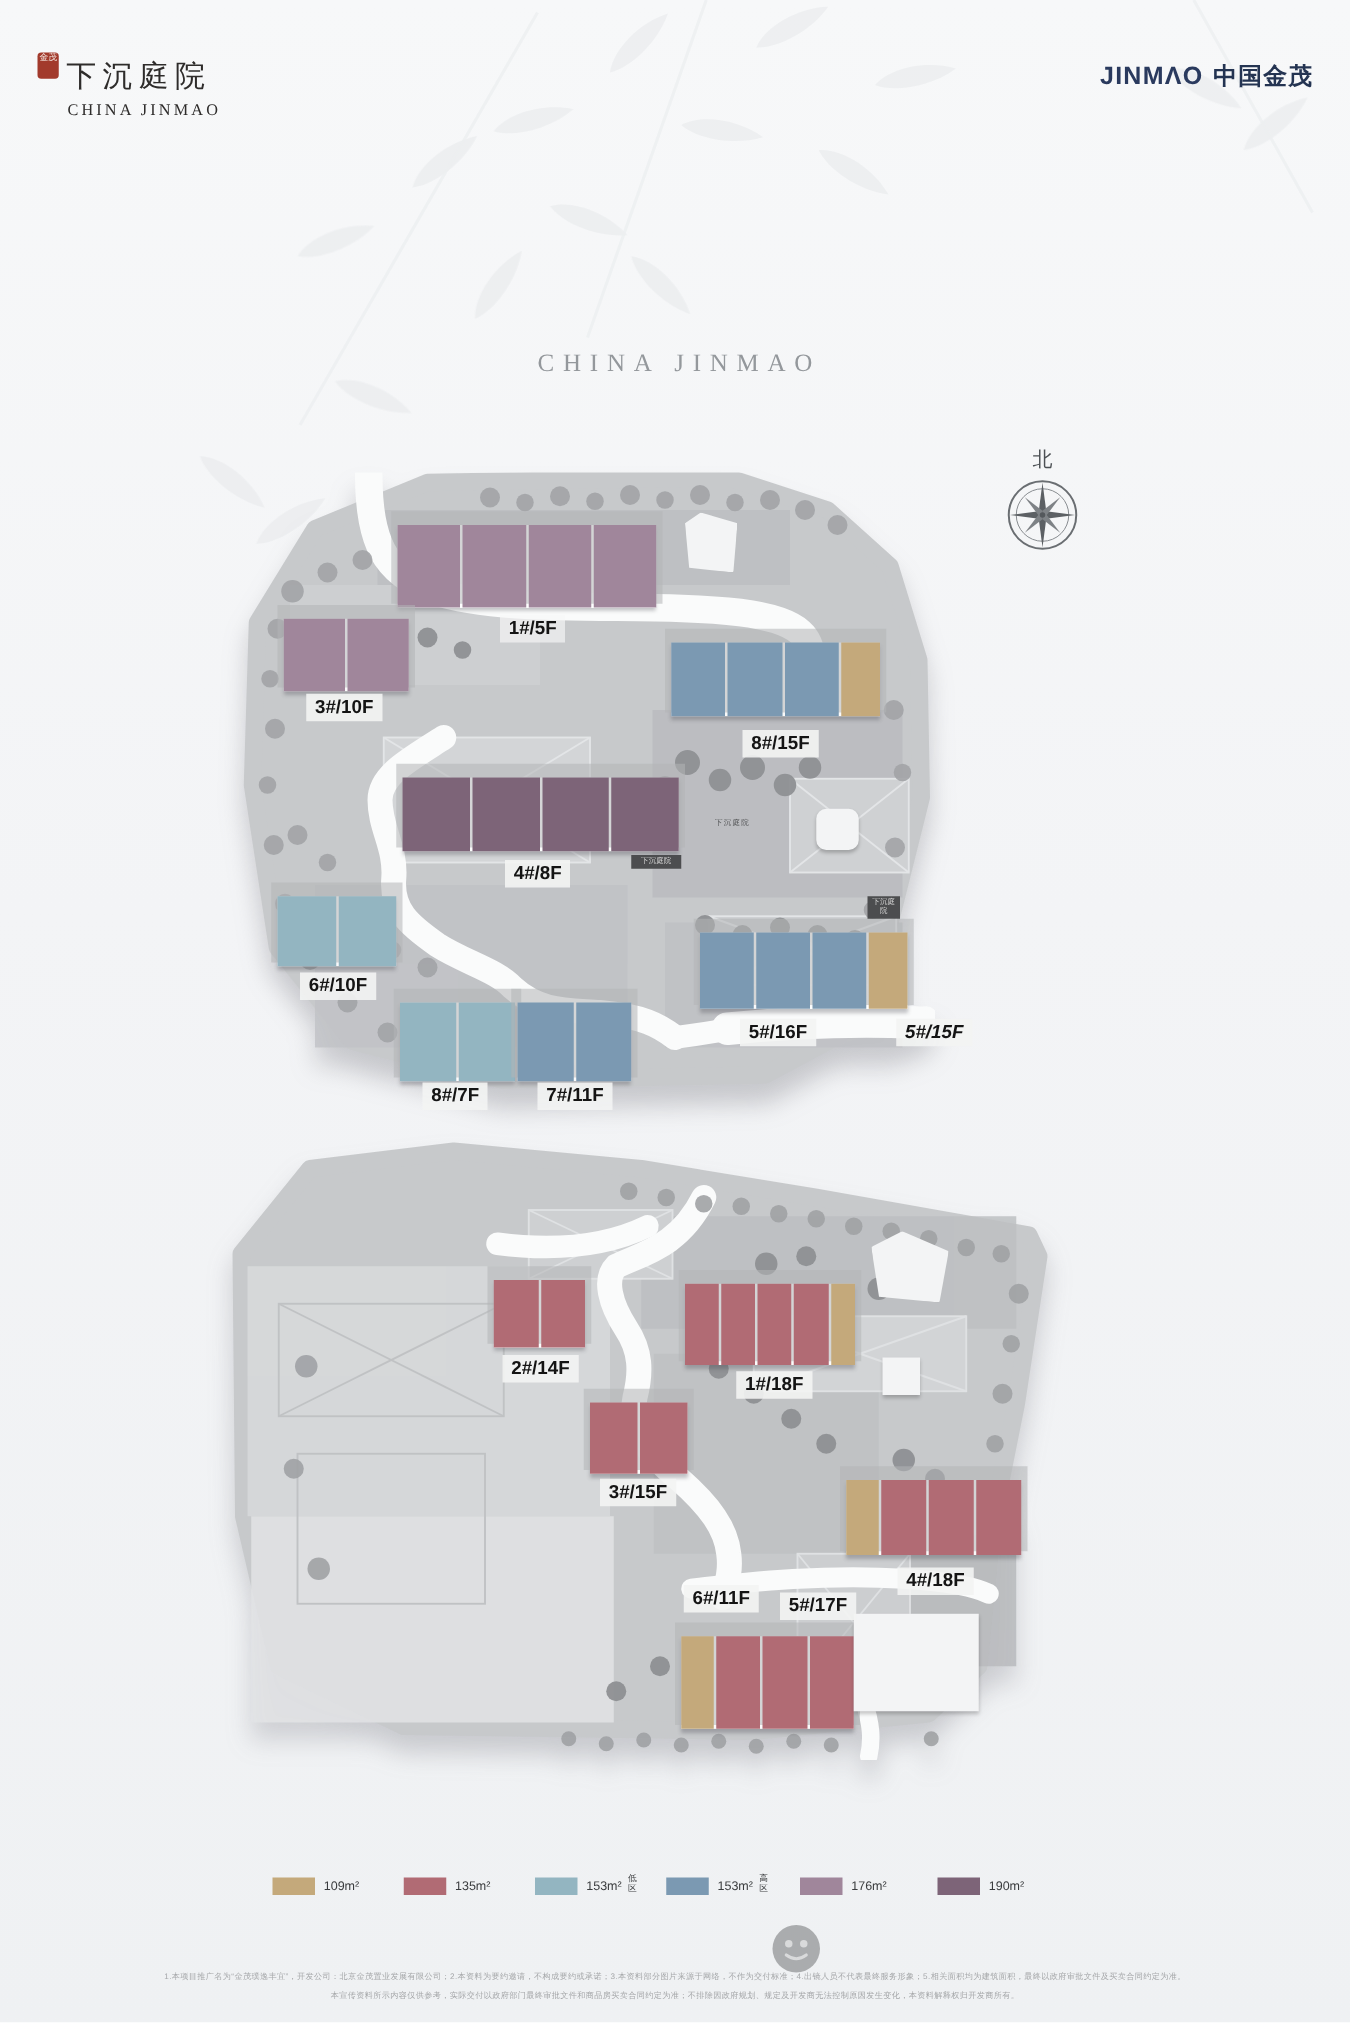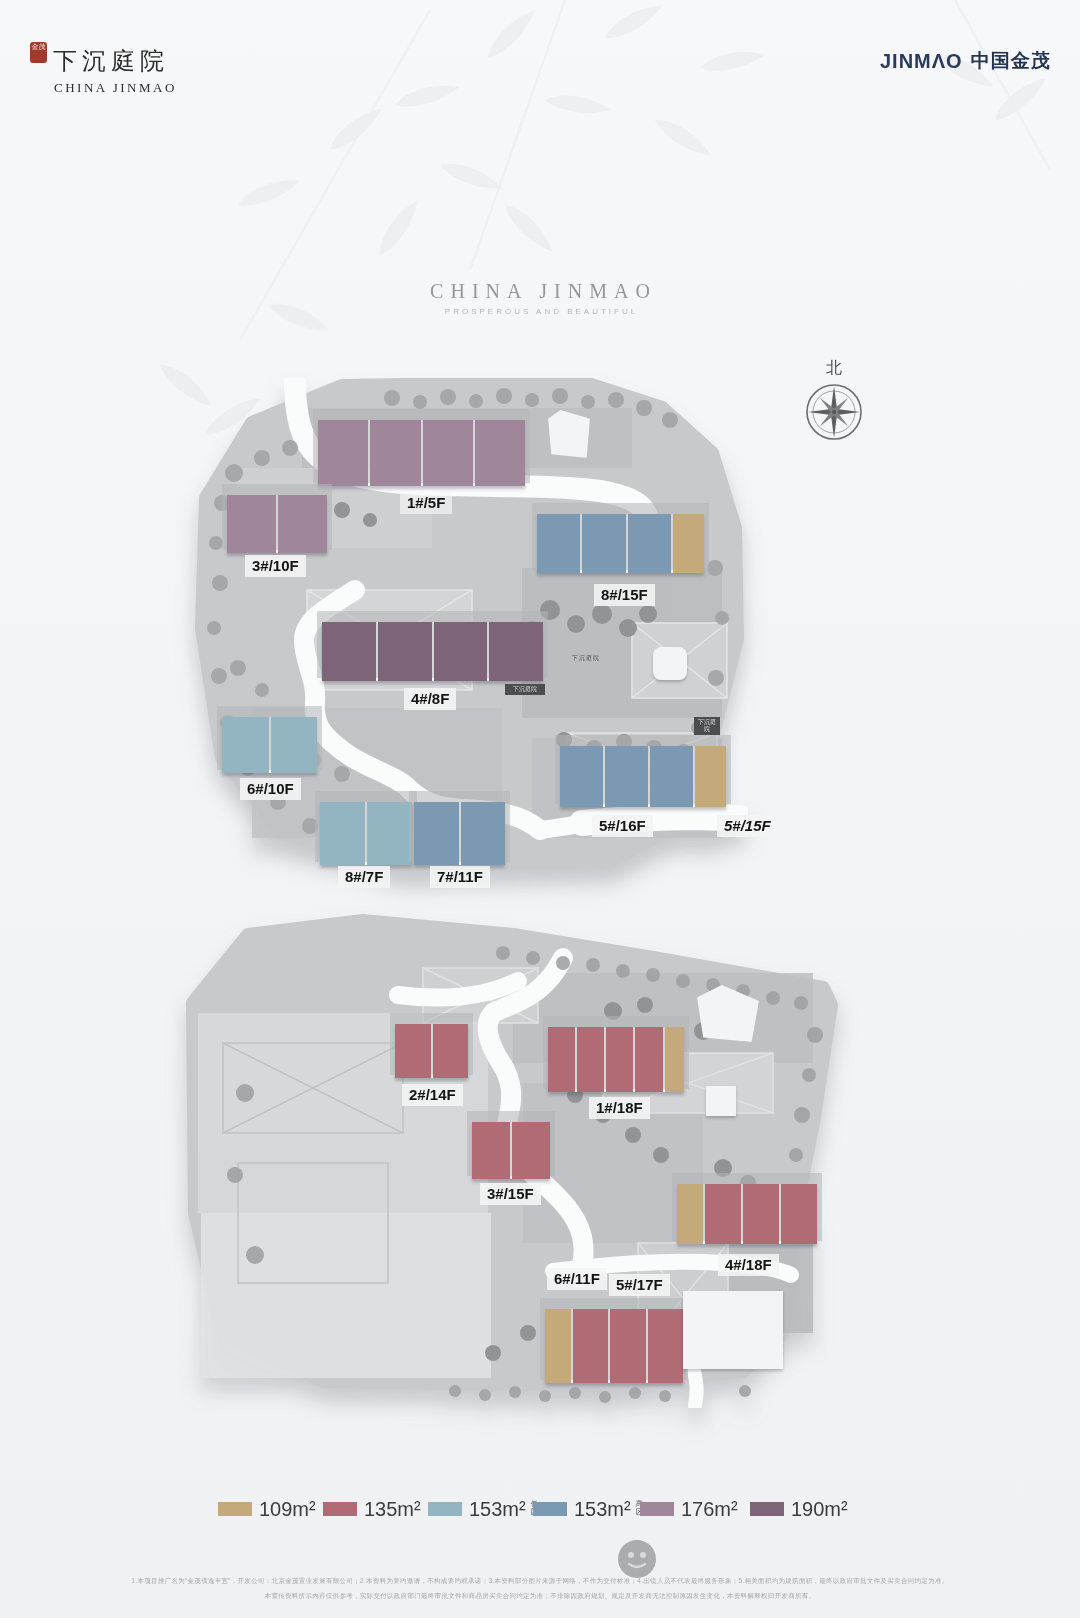--- a/index.html
+++ b/index.html
@@ -36,21 +36,21 @@
   .chip{position:absolute;background:rgba(243,244,243,.9);color:#141414;font-weight:bold;
         font-size:15px;line-height:20px;padding:1px 7px;white-space:nowrap;z-index:4;}
   .chip.bare{background:rgba(248,248,248,.65);}
   .darkchip{position:absolute;background:#4c4d4f;color:#d9d9d9;font-size:6px;line-height:1.2;
         padding:2px 3px;z-index:4;text-align:center;}
   .tinytxt{position:absolute;font-size:6px;color:#4f5052;z-index:4;letter-spacing:1px;}
   .wbld{position:absolute;background:#f3f4f5;box-shadow:0 2px 3px rgba(0,0,0,.22);z-index:3;}
   
   .legend-item{position:absolute;top:1500px;display:flex;align-items:center;gap:7px;height:18px;}
   .swatch{display:inline-block;width:34px;height:14px;}
-  .legend-label{font-size:20px;color:#3a3c3e;}
+  .legend-label{font-size:10px;color:#3a3c3e;}
   .legend-tag{display:inline-block;width:9px;font-size:7px;line-height:1.15;color:#3a3c3e;
               word-break:break-all;margin-left:-2px;transform:translateY(-1px);}
   
   .watermark{left:664px;top:1541px;font-size:29px;color:#97999c;letter-spacing:2px;
              text-shadow:0 0 1px rgba(150,150,150,.5);z-index:5;}
   .disc{left:0;width:100%;text-align:center;font-size:6.5px;color:#a5a7a9;z-index:5;
         letter-spacing:.3px;}
   svg{display:block;}
 </style>
 </head>
@@ -122,21 +122,20 @@
     </div>
     <div class="brand-en">CHINA JINMAO</div>
   </div>
 
   <div class="abs jinmao" style="z-index:5;">
     <span class="jinmao-en">JINMΛO</span>
     <span class="jinmao-cn">中国金茂</span>
   </div>
 
   <div class="abs subtitle" style="z-index:5;">CHINA JINMAO</div>
-  <div class="abs tagline" style="z-index:5;">PROSPEROUS AND BEAUTIFUL</div>
 
   <div class="abs compass" style="z-index:5;">
     <div class="compass-n">北</div>
     <svg width="62" height="62" viewBox="0 0 62 62" style="margin:2px auto 0;">
       <circle cx="31" cy="31" r="27" fill="none" stroke="#6a6e72" stroke-width="1.6"></circle>
       <circle cx="31" cy="31" r="21" fill="none" stroke="#888c90" stroke-width="0.8"></circle>
       <g fill="#5c6064">
         <path d="M31 5 L34 28 L31 31 L28 28 Z"></path>
           <path d="M31 57 L34 34 L31 31 L28 34 Z"></path>
         <path d="M5 31 L28 28 L31 31 L28 34 Z"></path>
@@ -409,21 +408,21 @@
 
   <div class="wbld" style="left:697px;top:985px;width:62px;height:57px;clip-path:polygon(40% 0,100% 28%,88% 100%,10% 92%,0 22%);"></div>
   <div class="wbld" style="left:706px;top:1086px;width:30px;height:30px;"></div>
   <div class="wbld" style="left:683px;top:1291px;width:100px;height:78px;"></div>
 
   <div class="chip" style="left:402px;top:1084px;text-align:center;">2#/14F</div>
   <div class="chip" style="left:589px;top:1097px;">1#/18F</div>
   <div class="chip" style="left:480px;top:1183px;">3#/15F</div>
   <div class="chip" style="left:718px;top:1254px;">4#/18F</div>
   <div class="chip" style="left:547px;top:1268px;">6#/11F</div>
-  <div class="chip" style="left:609px;top:1274px;">5#/17F</div>
+  <div class="chip" style="left:624px;top:1274px;">5#/17F</div>
 
   <div>
     <div class="legend-item" style="left:218px;">
       <span class="swatch" style="background: rgb(196, 169, 123);"></span>
       <span class="legend-label">109m²</span>
     </div>
     <div class="legend-item" style="left:323px;">
       <span class="swatch" style="background: rgb(177, 107, 116);"></span>
       <span class="legend-label">135m²</span>
     </div>

